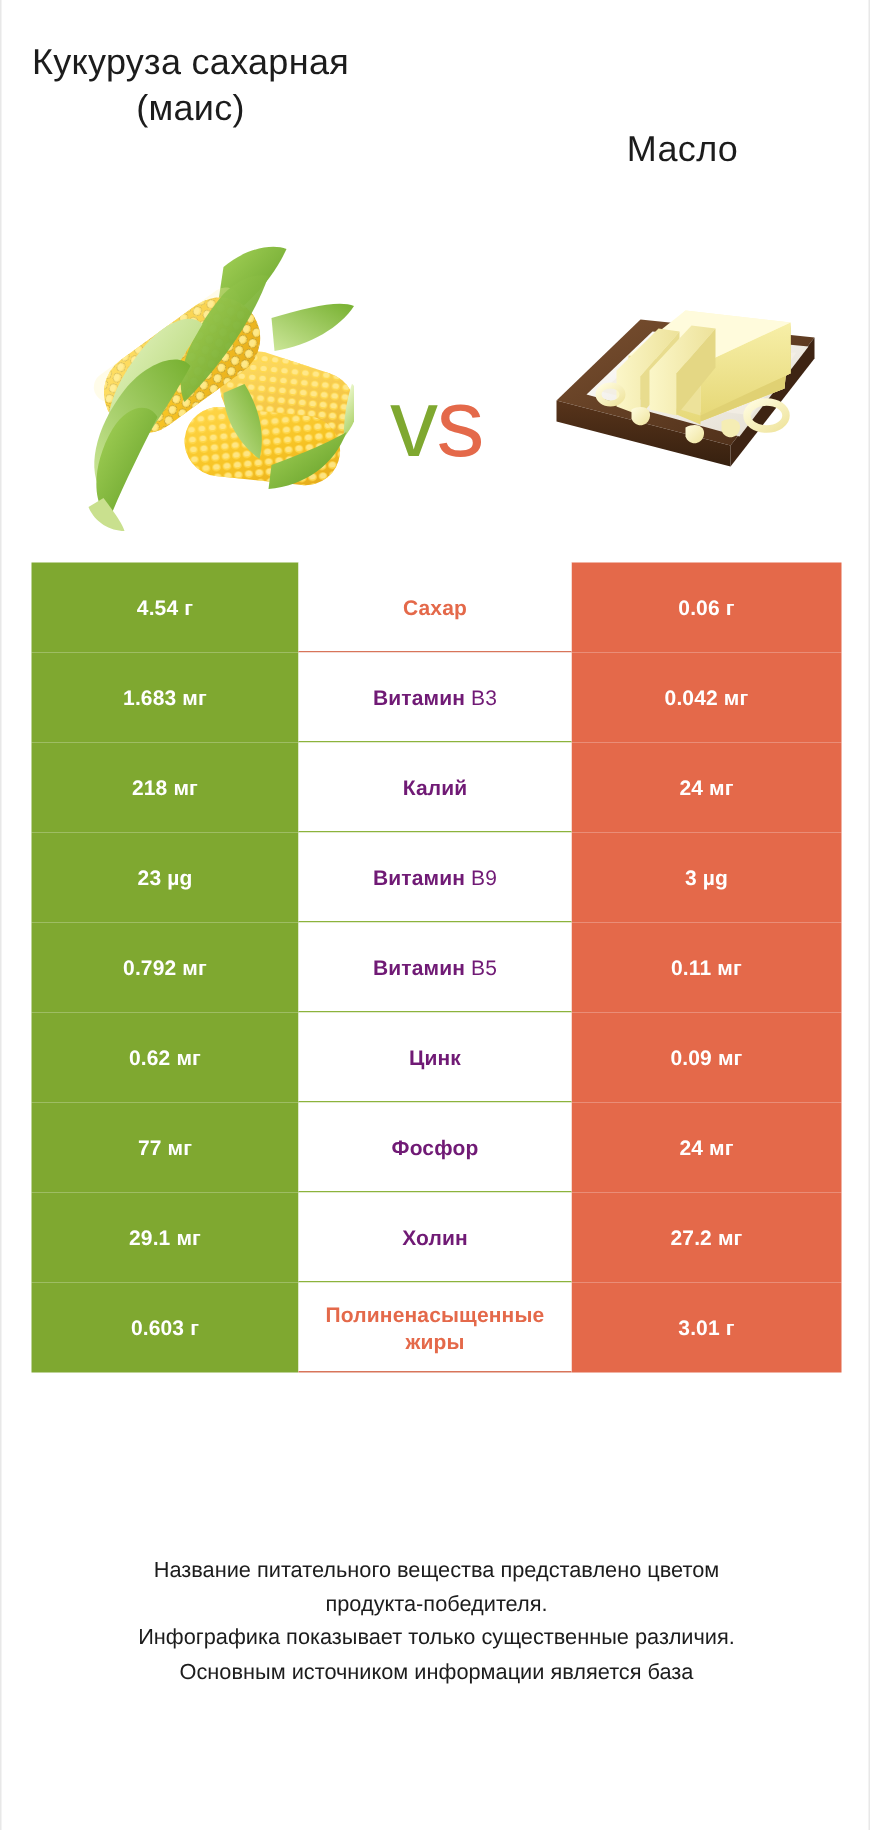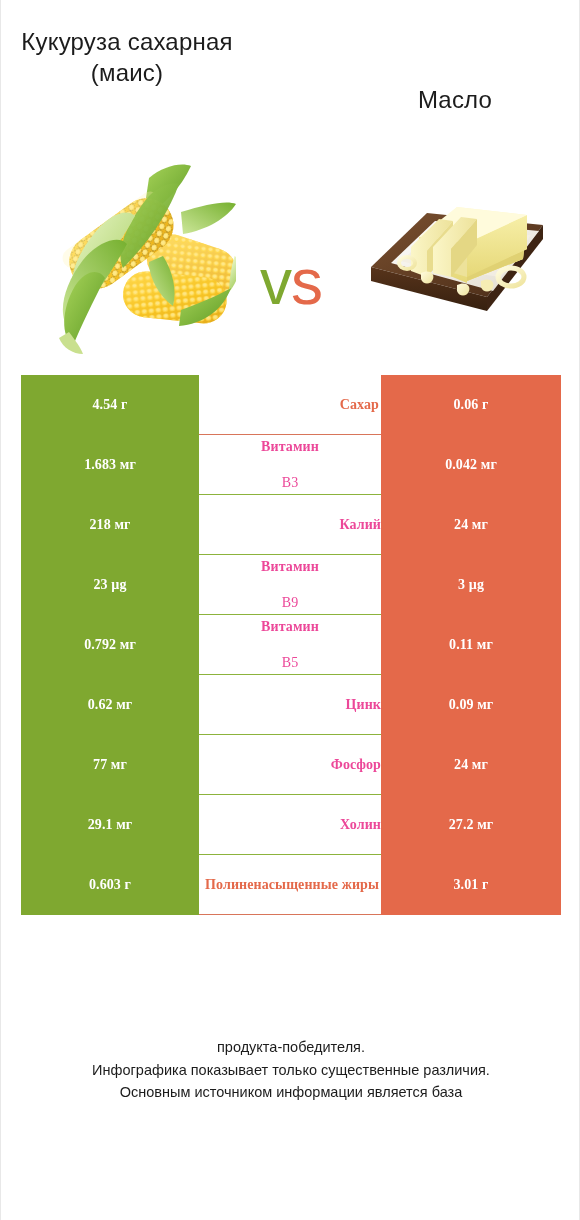--- a/index.html
+++ b/index.html
@@ -100,25 +100,24 @@
     display: flex;
     width: 540px;
     height: 60px;
     align-items: stretch;
   }
 
   .cell {
     display: flex;
     align-items: center;
     justify-content: center;
-    text-align: right;
+    text-align: center;
     font-size: 14px;
     font-weight: 700;
     letter-spacing: 0.1px;
-    font-family: Liberation Serif, serif;
   }
 
   .cell-left {
     width: 178px;
     background: #7FA830;
     color: #ffffff;
   }
 
   .cell-right {
     width: 180px;
@@ -141,21 +140,21 @@
   .cell-mid .nutrient {
     display: block;
     width: 182px;
     font-weight: 700;
   }
 
   .cell-mid .sub {
     font-weight: 400;
   }
 
-  .cell-mid.win-green  { color: #ec4899; flex-direction: column; }
+  .cell-mid.win-green  { color: #701a75; }
   .cell-mid.win-orange { color: #E4694A; }
 
   
   .row .sep {
     position: absolute;
     left: 178px;
     bottom: 0;
     width: 182px;
     height: 1px;
   }
@@ -403,18 +402,19 @@
       <div class="cell cell-mid win-orange">
         <span class="nutrient">Полиненасыщенные жиры</span>
       </div>
       <div class="cell cell-right">3.01 г</div>
       <div class="sep win-orange"></div>
     </div>
 
   </div>
 
   <div class="footnote">
+    <p>Название питательного вещества представлено цветом</p>
     <p>продукта-победителя.</p>
     <p>Инфографика показывает только существенные различия.</p>
     <p>Основным источником информации является база</p>
   </div>
 
 </div>
 
 </body></html>

